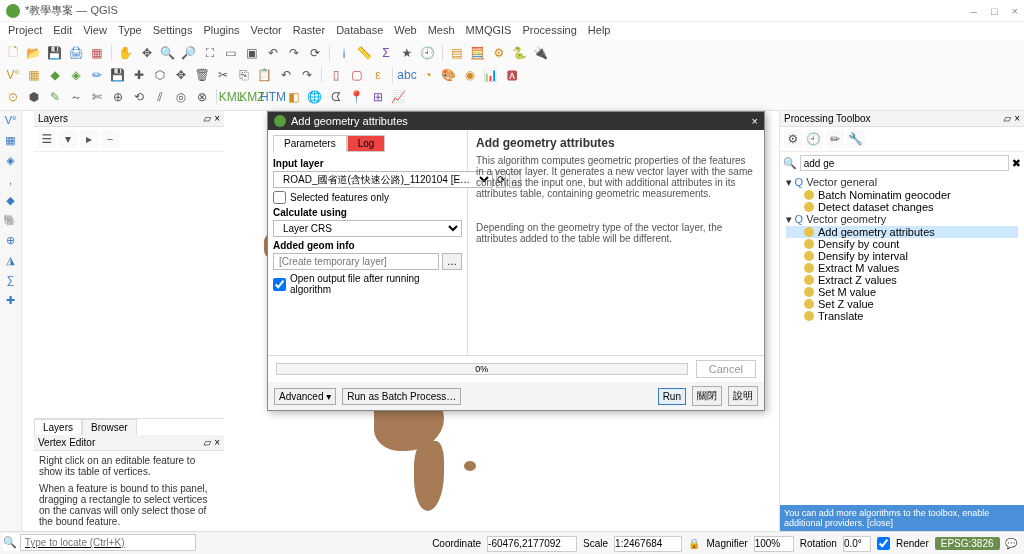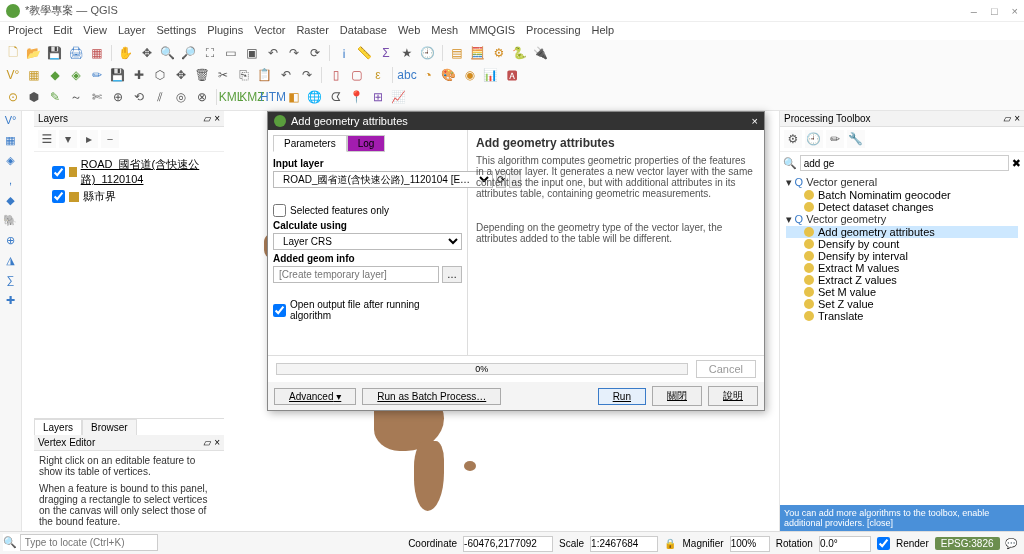--- a/index.html
+++ b/index.html
@@ -46,55 +46,55 @@
 .statusbar input[type=text]{ border:1px solid #ccc; padding:1px 0; font-size:10px; height:16px;}
 .statusbar .sp { margin-left:auto; }
 .statusbar .crsbtn { background:#6b8e4e; color:#fff; padding:1px 6px; border-radius:2px; font-size:10px; }
 .dialog { position:absolute; left:267px; top:111px; width:498px; height:300px; background:#f4f4f4; border:1px solid #888; box-shadow: 2px 2px 8px rgba(0,0,0,.3); display:flex; flex-direction:column;}
 .dlg-title { background:#333; color:#fff; padding:3px 6px; font-size:11px; display:flex; align-items:center; }
 .dlg-title .qc{ width:12px; height:12px; background:#5a9e3d; border-radius:50%; margin-right:5px;}
 .dlg-title .x{ margin-left:auto; color:#fff; }
 .dlg-body { flex:1; display:flex; background:#fff; border-bottom:1px solid #ddd; }
 .dlg-left { width:200px; border-right:1px solid #ddd; padding:5px; font-size:10.5px; }
 .dlg-tabs { display:flex; gap:0; margin-bottom:6px; }
-.dlg-tabs .t { padding:2px 10px; border:1px solid #ccc; font-size:10px; background:#a21caf; }
+.dlg-tabs .t { padding:2px 10px; border:1px solid #ccc; font-size:10px; background:#ef4444; }
 .dlg-tabs .t.a { background:#fff; border-bottom-color:#fff; }
 .dlg-label { font-weight:bold; font-size:10px; margin:3px 0 2px; }
 .dlg-row { display:flex; gap:3px; align-items:center; }
 .dlg-row select, .dlg-row input[type=text] { flex:1; border:1px solid #bbb; padding:1px 5px; font-size:10px; height:17px; background:#fff;}
 .smbtn { width:20px; height:17px; border:1px solid #bbb; background:#f0f0f0; font-size:10px; display:inline-flex; align-items:center; justify-content:center;}
-.chklbl { font-size:10px; display:flex; align-items:center; gap:4px; margin-top:16px;}
+.chklbl { font-size:10px; display:flex; align-items:center; gap:4px; margin-top:3px;}
 .dlg-right { flex:1; padding:6px 8px; font-size:10px; color:#555; }
 .dlg-right .h { font-weight:bold; font-size:12px; color:#333; margin-bottom:5px;}
 .dlg-prog { height:26px; background:#fff; display:flex; align-items:center; justify-content:center; gap:8px; padding:0 8px;}
 .dlg-prog .bar { flex:1; height:12px; border:1px solid #ccc; background:#f4f4f4; display:flex; align-items:center; justify-content:center; font-size:9px;}
 .dlg-btns { background:#f4f4f4; padding:4px 6px; display:flex; gap:6px; align-items:center; }
-.dlg-btns .btn { border:1px solid #aaa; background:#f0f0f0; padding:2px 14px; font-size:10px;text-decoration:underline; }
+.dlg-btns .btn { border:1px solid #aaa; background:#f0f0f0; padding:2px 4px; font-size:10px; }
 .dlg-btns .btn.run { border-color:#3a7bc8; background:#e6f0fb; }
 .locator { position:absolute; left:3px; bottom:3px; display:flex; align-items:center; gap:3px; background:#fff;}
-.locator input{ width:138px; border:1px solid #ccc; padding:2px 4px; font-size:10px;}
+.locator input{ width:176px; border:1px solid #ccc; padding:2px 4px; font-size:10px;text-decoration:underline;}
 </style>
 </head>
 <body>
 
 <div class="titlebar">
   <span class="q-icon"></span>
   <span class="title">*教學專案 — QGIS</span>
   <div class="winbtns">
     <span>–</span>
     <span>□</span>
     <span>×</span>
   </div>
 </div>
 
 <div class="menubar">
   <span>Project</span>
   <span>Edit</span>
   <span>View</span>
-  <span>Layer</span>
+  <span>Type</span>
   <span>Settings</span>
   <span>Plugins</span>
   <span>Vector</span>
   <span>Raster</span>
   <span>Database</span>
   <span>Web</span>
   <span>Mesh</span>
   <span>MMQGIS</span>
   <span>Processing</span>
   <span>Help</span>
@@ -205,32 +205,20 @@
               <span>▱</span> 
               <span>×</span>
             </span>
         </div>
         <div class="panelicons">
           <span class="tb-btn">☰</span>
           <span class="tb-btn">▾</span>
           <span class="tb-btn">▸</span>
           <span class="tb-btn">－</span>
         </div>
-        <div class="tree">
-          <div class="item">
-            <input type="checkbox" checked="" style="">
-            <span class="layersw"></span>
-            <span class="first">ROAD_國省道(含快速公路)_1120104</span>
-          </div>
-          <div class="item">
-            <input type="checkbox" checked="" style="">
-            <span class="layersw"></span>
-            <span>縣市界</span>
-          </div>
-        </div>
       </div>
       <div style="flex:1"></div>
       <div class="tab-bottom">
         <div class="tab active">Layers</div>
         <div class="tab">Browser</div>
       </div>
       <div class="panelhdr">
         <span>Vertex Editor</span>
         <span class="pbtns">
             <span>▱</span> 
@@ -321,21 +309,21 @@
 <div class="statusbar">
   <span class="sp"></span>
   <span>Coordinate</span>
   <input type="text" style="width: 90px;" value="-60476,2177092">
   <span>Scale</span>
   <input type="text" style="width: 68px;" value="1:2467684">
   <span>🔒</span>
   <span>Magnifier</span>
   <input type="text" style="width: 40px;" value="100%">
   <span>Rotation</span>
-  <input type="text" style="width: 52px;" value="0.0°">
+  <input type="text" style="width: 28px;" value="0.0°">
   <input type="checkbox" checked="" style="">
   <span>Render</span>
   <span class="crsbtn">EPSG:3826</span>
   <span>💬</span>
 </div>
 
 <div class="locator">
   <span>🔍</span>
   <input type="text" placeholder="Type to locate (Ctrl+K)" style="">
 </div>

